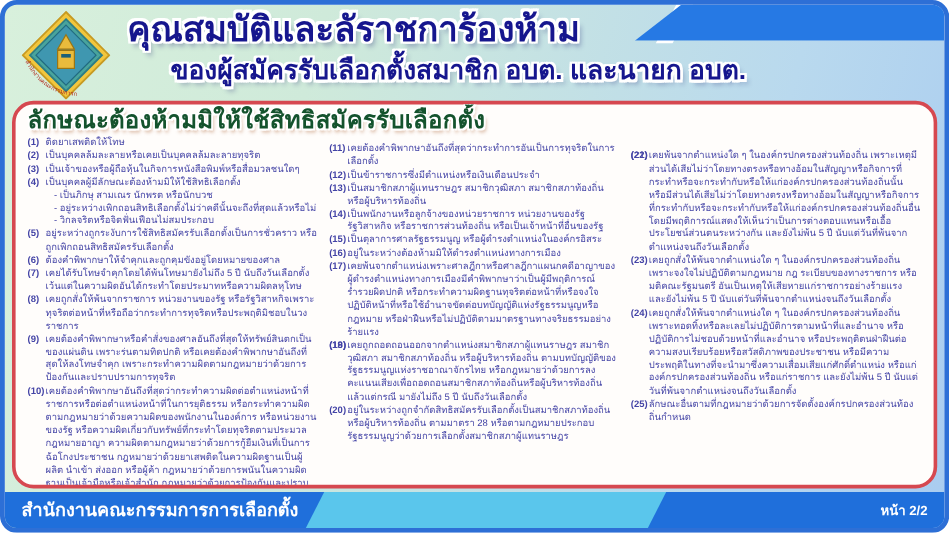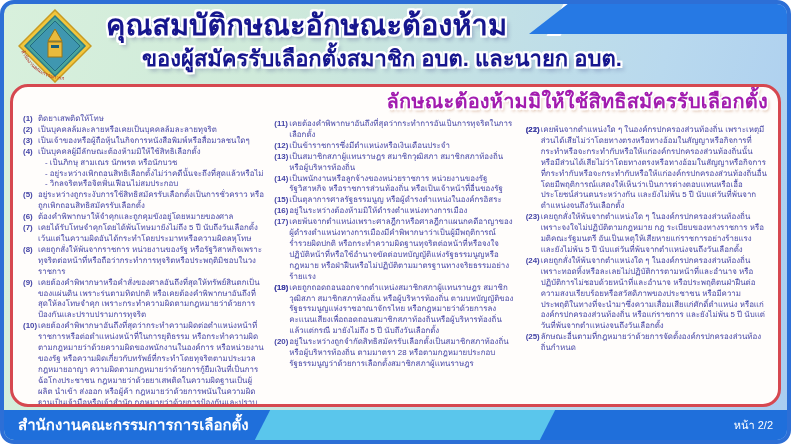--- a/index.html
+++ b/index.html
@@ -31,21 +31,21 @@
     text-shadow:-2px -2px 0 #fff,2px -2px 0 #fff,-2px 2px 0 #fff,2px 2px 0 #fff,0 2px 0 #fff,0 -2px 0 #fff,2px 0 0 #fff,-2px 0 0 #fff,3px 4px 4px rgba(30,30,110,.35);
     margin-left:36px;
   }
   
   .card {
     flex:1 1 auto; margin:0 6px 3px 6px; background:#fffdfb;
     border:3px solid #d64850; border-radius:18px;
     padding:1px 10px 4px 10px; position:relative; overflow:hidden;
   }
   .banner {
-    text-align:right; font-size:20px; font-weight:bold; color:#a21caf;
+    text-align:left; font-size:20px; font-weight:bold; color:#14532d;
     line-height:26px; letter-spacing:.2px;
     text-shadow:-1.5px -1.5px 0 #fff,1.5px -1.5px 0 #fff,-1.5px 1.5px 0 #fff,1.5px 1.5px 0 #fff,2px 3px 3px rgba(150,60,0,.35);
   }
   .cols { display:flex; gap:9px; align-items:flex-start; }
   .col { flex:1 1 0; min-width:0; }
   .col-2 { padding-top:5px; }
   .col-3 { padding-top:11px; }
   .item {
     position:relative; padding-left:15px; color:#4444a6;
     font-size:7.9px; line-height:10.9px; text-align:left;
@@ -56,21 +56,21 @@
   .footer {
     flex:0 0 30px; background:#1f6fdb; position:relative;
     display:flex; align-items:center; justify-content:space-between;
     padding:0 14px; overflow:hidden;
   }
   .footer-band {
     position:absolute; left:258px; top:-2px; width:285px; height:36px;
     background:#5ac6ec; transform:skewX(-27deg);
   }
   .footer-org { position:relative; z-index:1; color:#fff; font-weight:bold; font-size:15px; }
-  .footer-page { position:relative; z-index:1; color:#fff; font-weight:normal; font-size:11px; }
+  .footer-page { position:relative; z-index:1; color:#fff; font-weight:bold; font-size:11px; }
 </style>
 </head>
 <body>
 
 <div class="poster">
 
   <div class="header">
     <div class="band-slash"></div>
     <div class="band-blue"></div>
 
@@ -81,21 +81,21 @@
       <rect x="30" y="33" width="14" height="15" fill="#e9bb3c" stroke="#9a7514" stroke-width="1"></rect>
       <polygon points="37,20 44,32 30,32" fill="#e9bb3c" stroke="#9a7514" stroke-width="1"></polygon>
       <rect x="33" y="36" width="8" height="3" fill="#1b5f78"></rect>
       <path id="logoArc" d="M 3 42 Q 17 70 47 71" fill="none" stroke="none"></path>
       <text font-size="5" fill="#b23024">
         <textPath href="#logoArc">สำนักงานคณะกรรมการการเลือกตั้ง</textPath>
       </text>
     </svg>
 
     <div class="titles">
-      <div class="title-1">คุณสมบัติกษณะอักษณะต้องห้าม</div>
+      <div class="title-1">คุณสมบัติและลัราชการ้องห้าม</div>
       <div class="title-2">ของผู้สมัครรับเลือกตั้งสมาชิก อบต. และนายก อบต.</div>
     </div>
   </div>
 
   <div class="card">
     <div class="banner">ลักษณะต้องห้ามมิให้ใช้สิทธิสมัครรับเลือกตั้ง</div>
     <div class="cols">
       <div class="col col-1">
           <div class="item"><span class="num">(1)</span><span>ติดยาเสพติดให้โทษ</span></div>
           <div class="item"><span class="num">(2)</span><span>เป็นบุคคลล้มละลายหรือเคยเป็นบุคคลล้มละลายทุจริต</span></div>

